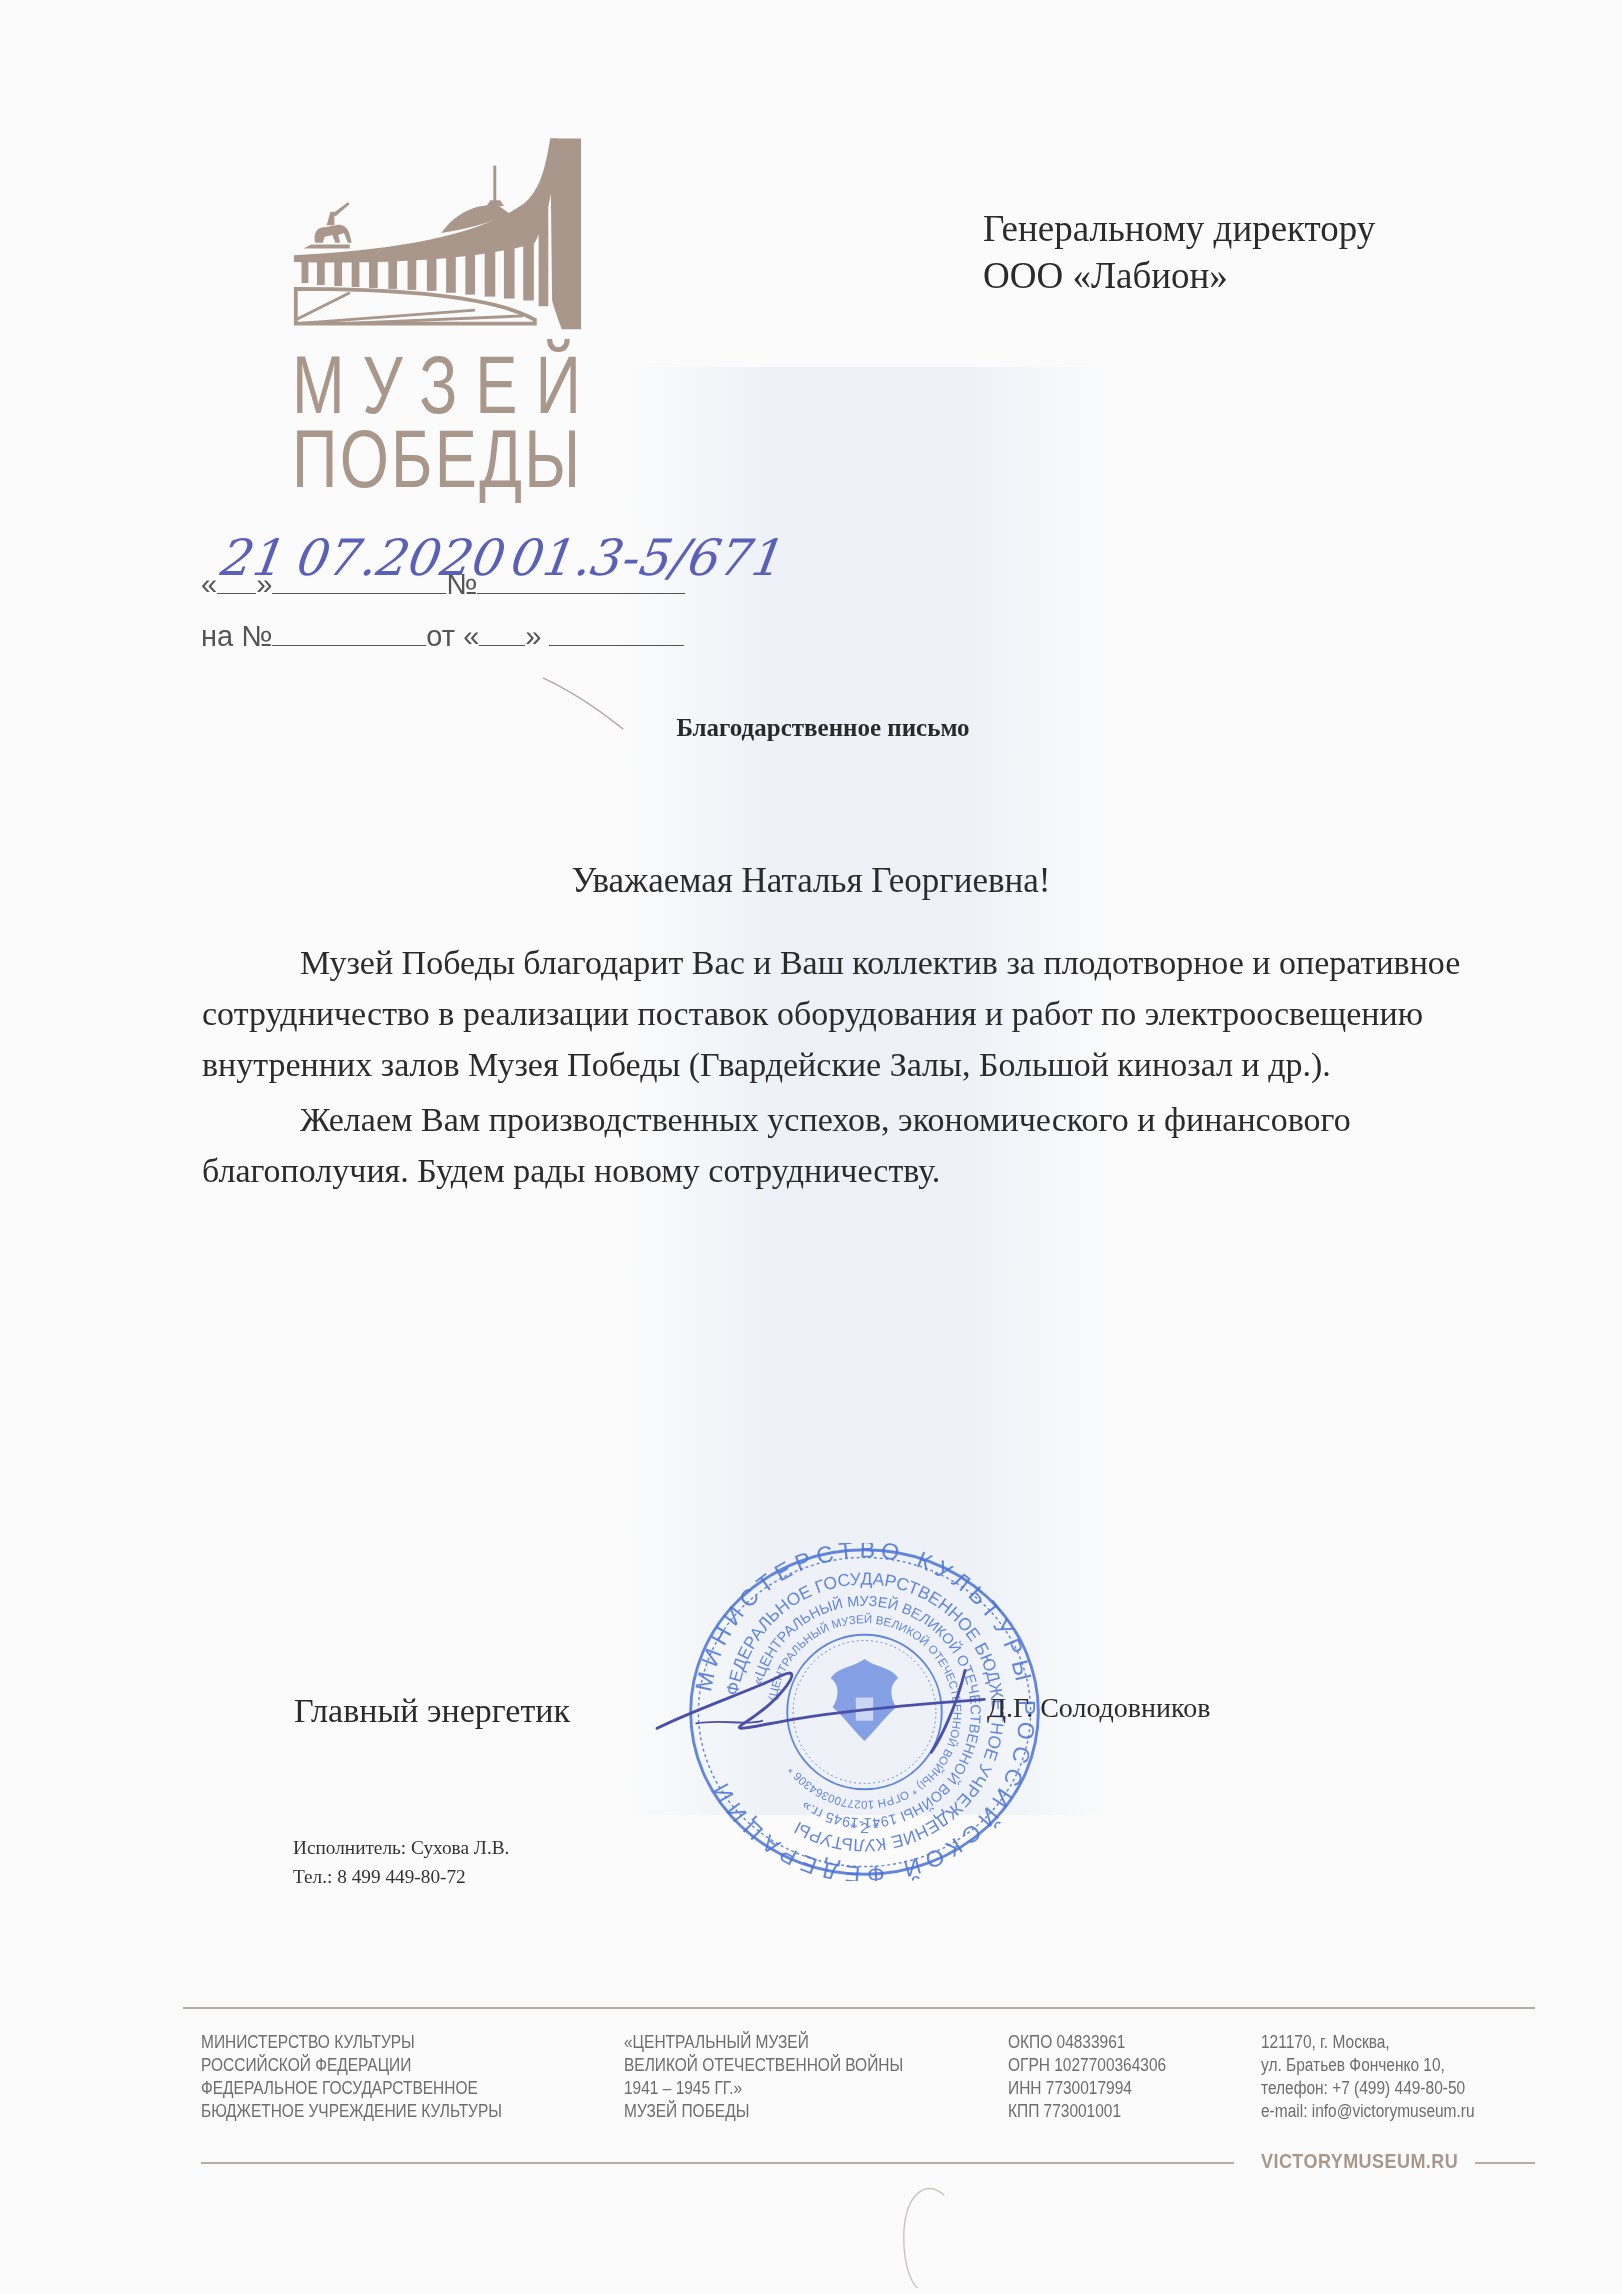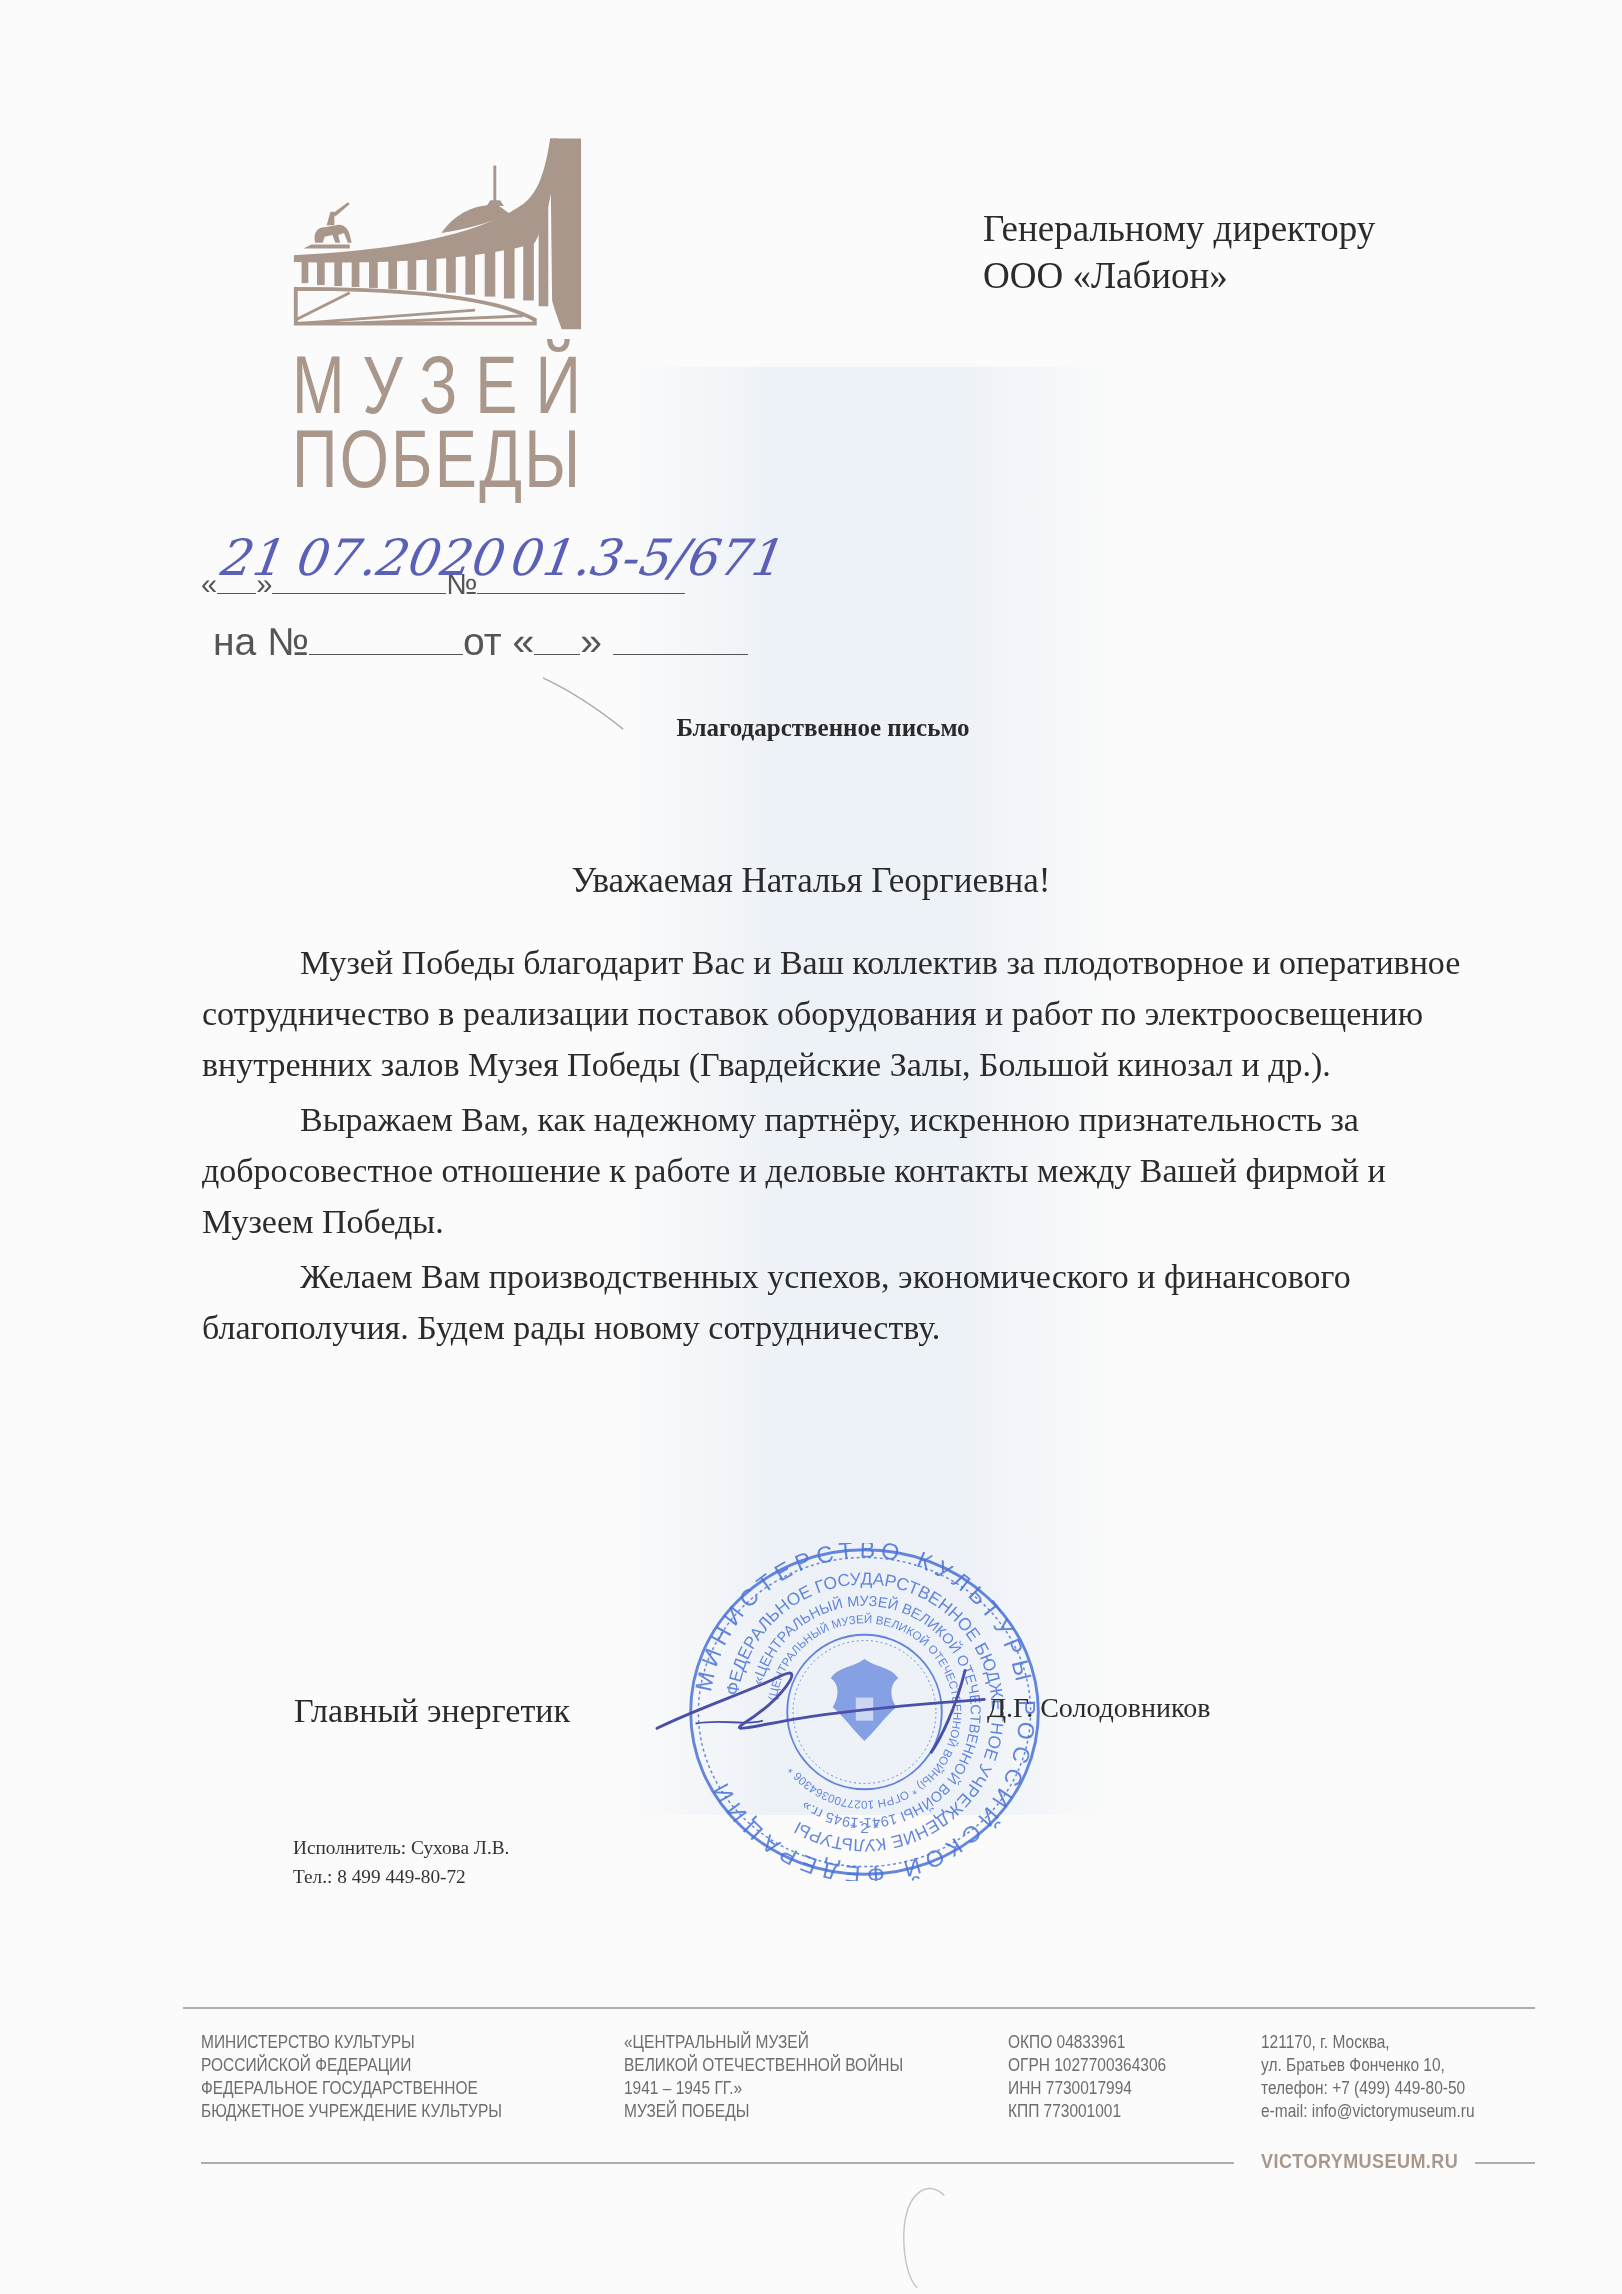--- a/index.html
+++ b/index.html
@@ -30,21 +30,21 @@
   .logo-word.w2 { top: 294px; letter-spacing: 2.9px; }
 
   
   .addressee { left: 983px; top: 205px; font-size: 37px; line-height: 47px; color: #2b2b2b; }
   .addressee div { white-space: nowrap; }
 
   
   .ref { left: 201px; top: 529px; width: 618px; height: 126px;
          font-family: "Liberation Sans", "DejaVu Sans", sans-serif; color: #555; }
   .ref-line1 { position: absolute; left: 0; top: 39px; font-size: 29px; white-space: nowrap; }
-  .ref-line2 { position: absolute; left: 12px; top: 91px; font-size: 39px; white-space: nowrap; }
+  .ref-line2 { position: absolute; left: 0; top: 91px; font-size: 29px; white-space: nowrap; }
   .uline { display: inline-block; border-bottom: 1.9px solid #555; vertical-align: baseline; height: 23px; }
   .hand { position: absolute; font-family: "DejaVu Serif", serif; font-style: italic;
           color: #5a5fb8; font-size: 50px; white-space: nowrap; transform: skewX(-10deg); }
 
   
   .title { left: 12px; width: 1622px; top: 714px; text-align: center; font-size: 25px; font-weight: bold; color: #2a2a2a; }
 
   .salutation { left: 0; width: 1622px; top: 861px; text-align: center; font-size: 35px; color: #2b2b2b; }
 
   .body-text { left: 198px; top: 933px; width: 1299px; font-size: 34px; line-height: 51px; color: #2b2b2b; }
@@ -129,21 +129,20 @@
   <span class="hand" style="left:97px;top:0px;">07.2020</span>
   <span class="hand" style="left:311px;top:0px;">01.3-5/671</span>
 </div>
 
 <div class="abs title">Благодарственное письмо</div>
 
 <div class="abs salutation">Уважаемая Наталья Георгиевна!</div>
 
 <div class="abs body-text">
   <p>Музей Победы благодарит Вас и Ваш коллектив за плодотворное и оперативное сотрудничество в реализации поставок оборудования и работ по электроосвещению внутренних залов Музея Победы (Гвардейские Залы, Большой кинозал и др.).</p>
-  <p>Выражаем Вам, как надежному партнёру, искренною признательность за добросовестное отношение к работе и деловые контакты между Вашей фирмой и Музеем Победы.</p>
   <p>Желаем Вам производственных успехов, экономического и финансового благополучия. Будем рады новому сотрудничеству.</p>
 </div>
 
 <div class="abs stamp">
   <svg width="377" height="338" viewBox="0 0 390 350">
     <defs>
       <path id="r1" d="M195,175 m-160,0 a160,160 0 1,1 320,0 a160,160 0 1,1 -320,0"></path>
       <path id="r2" d="M195,175 m-132,0 a132,132 0 1,1 264,0 a132,132 0 1,1 -264,0"></path>
       <path id="r3" d="M195,175 m-110,0 a110,110 0 1,1 220,0 a110,110 0 1,1 -220,0"></path>
       <path id="r4" d="M195,175 m-92,0 a92,92 0 1,1 184,0 a92,92 0 1,1 -184,0"></path>

